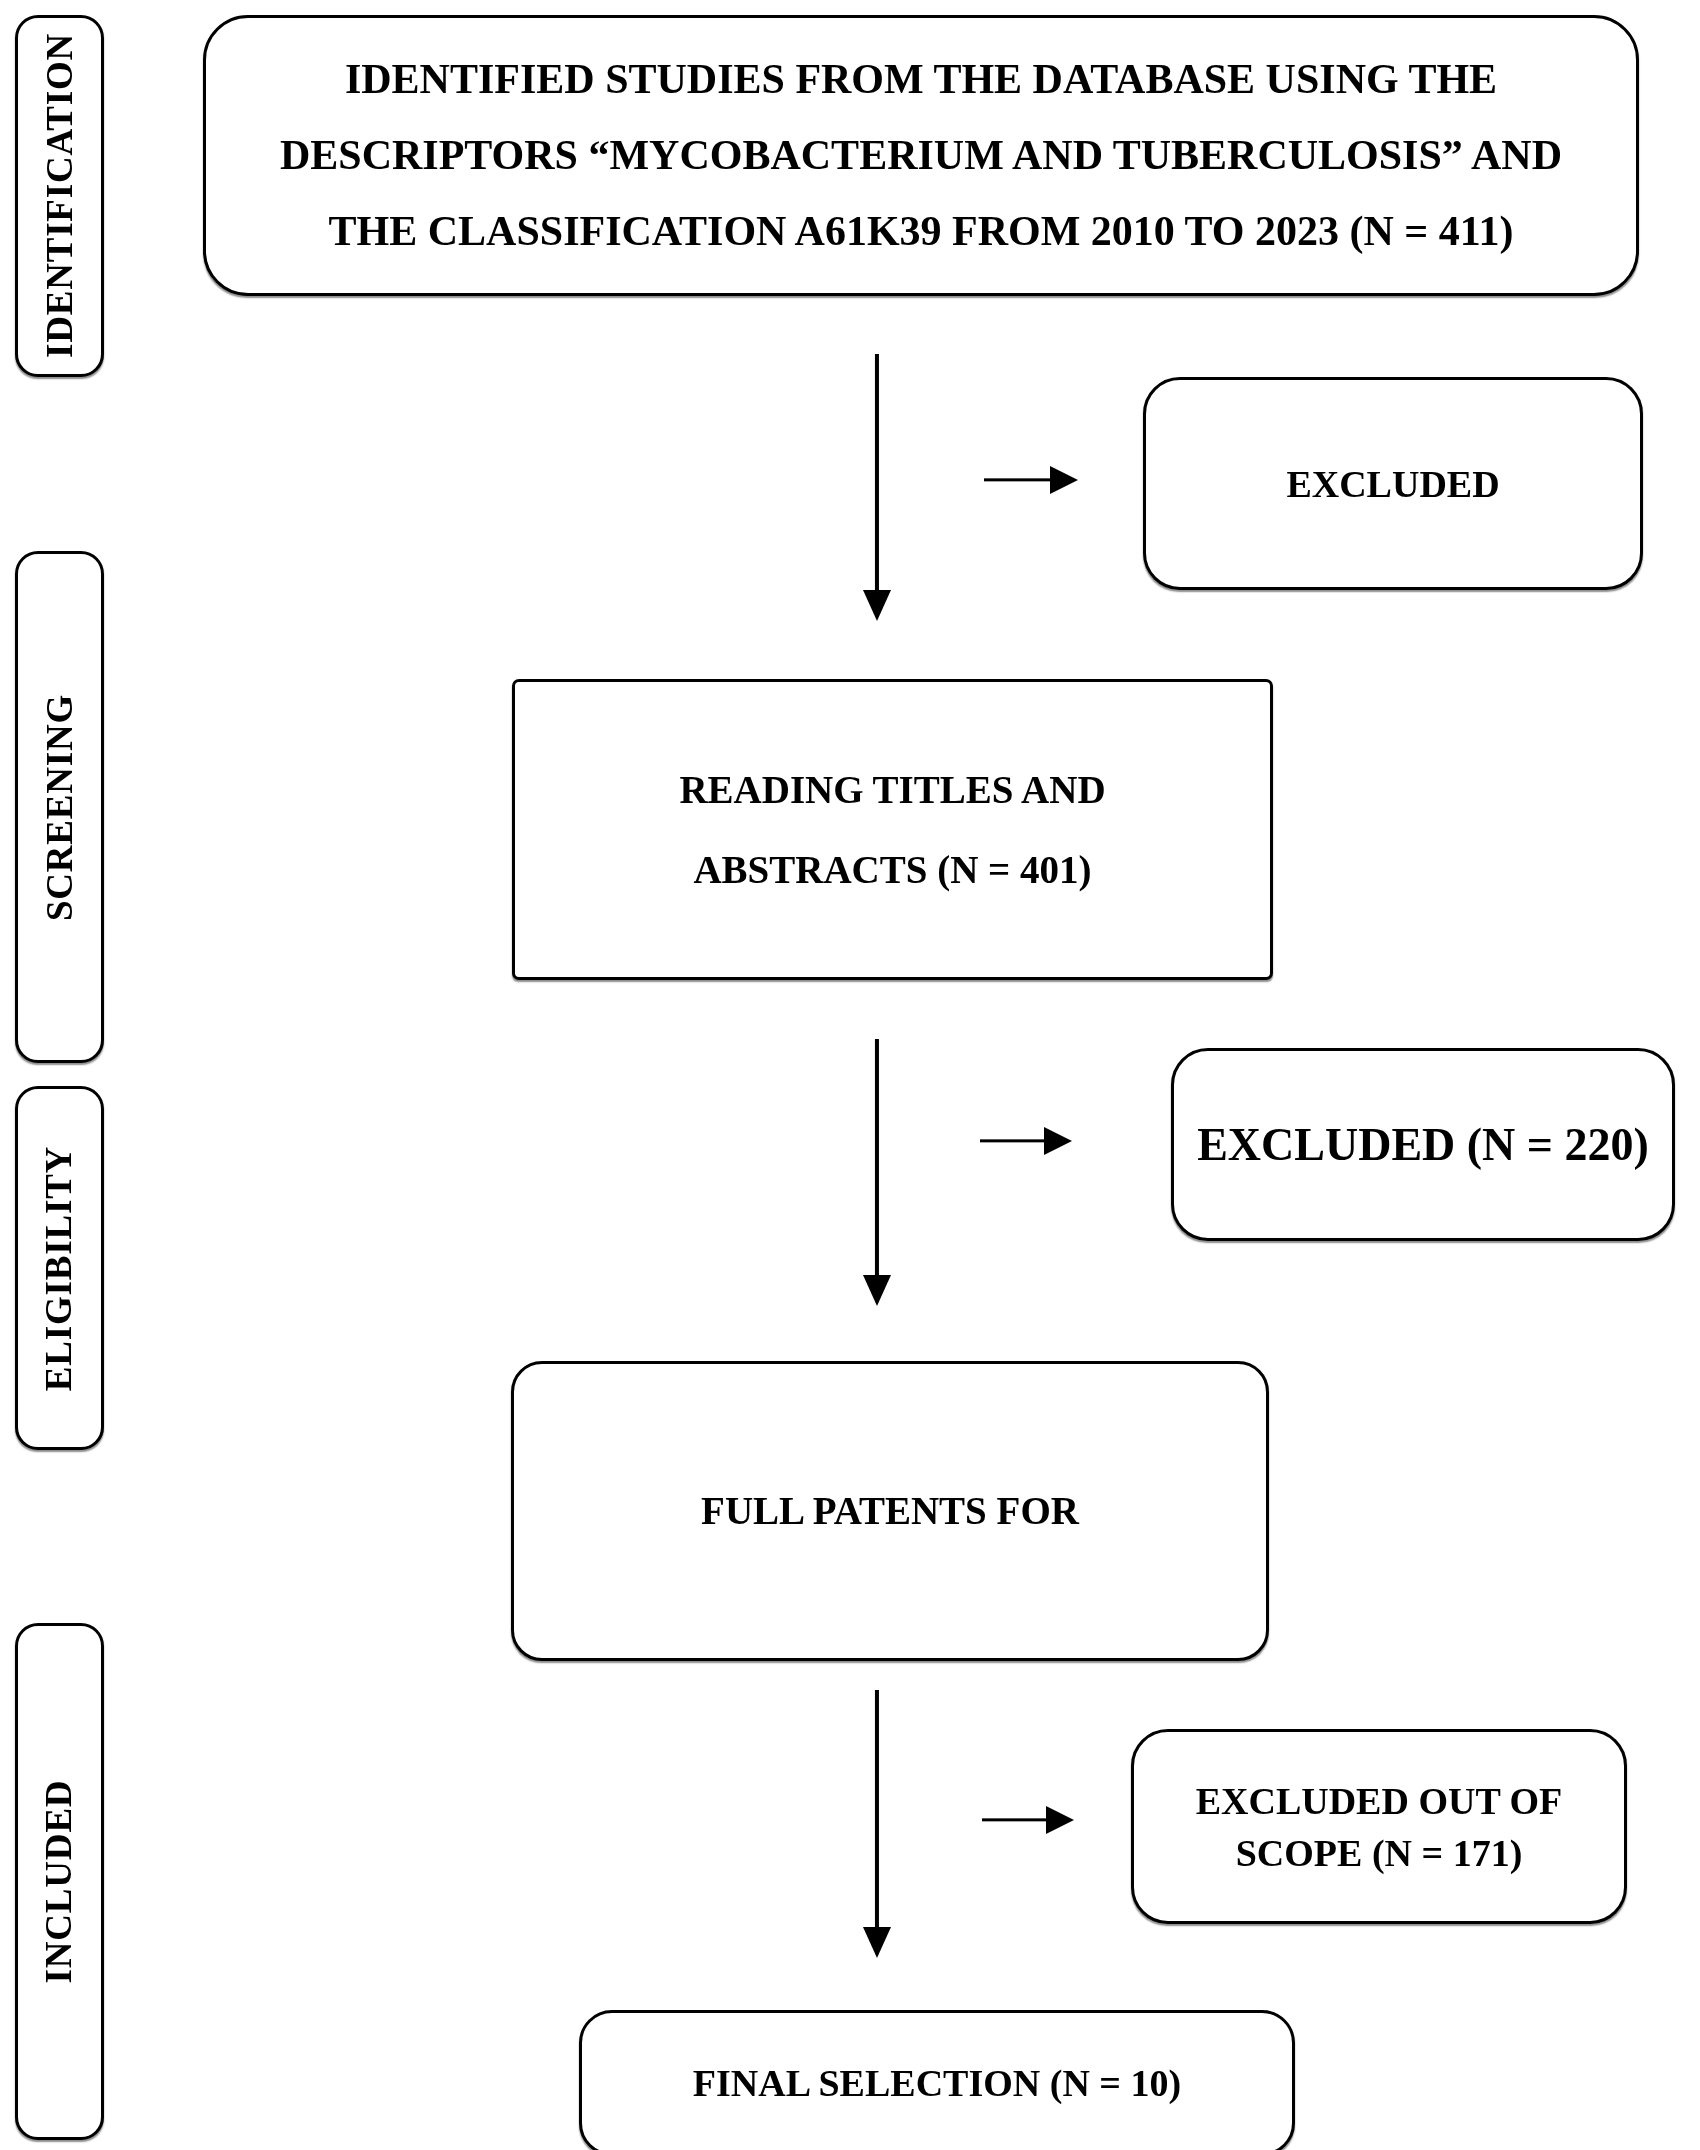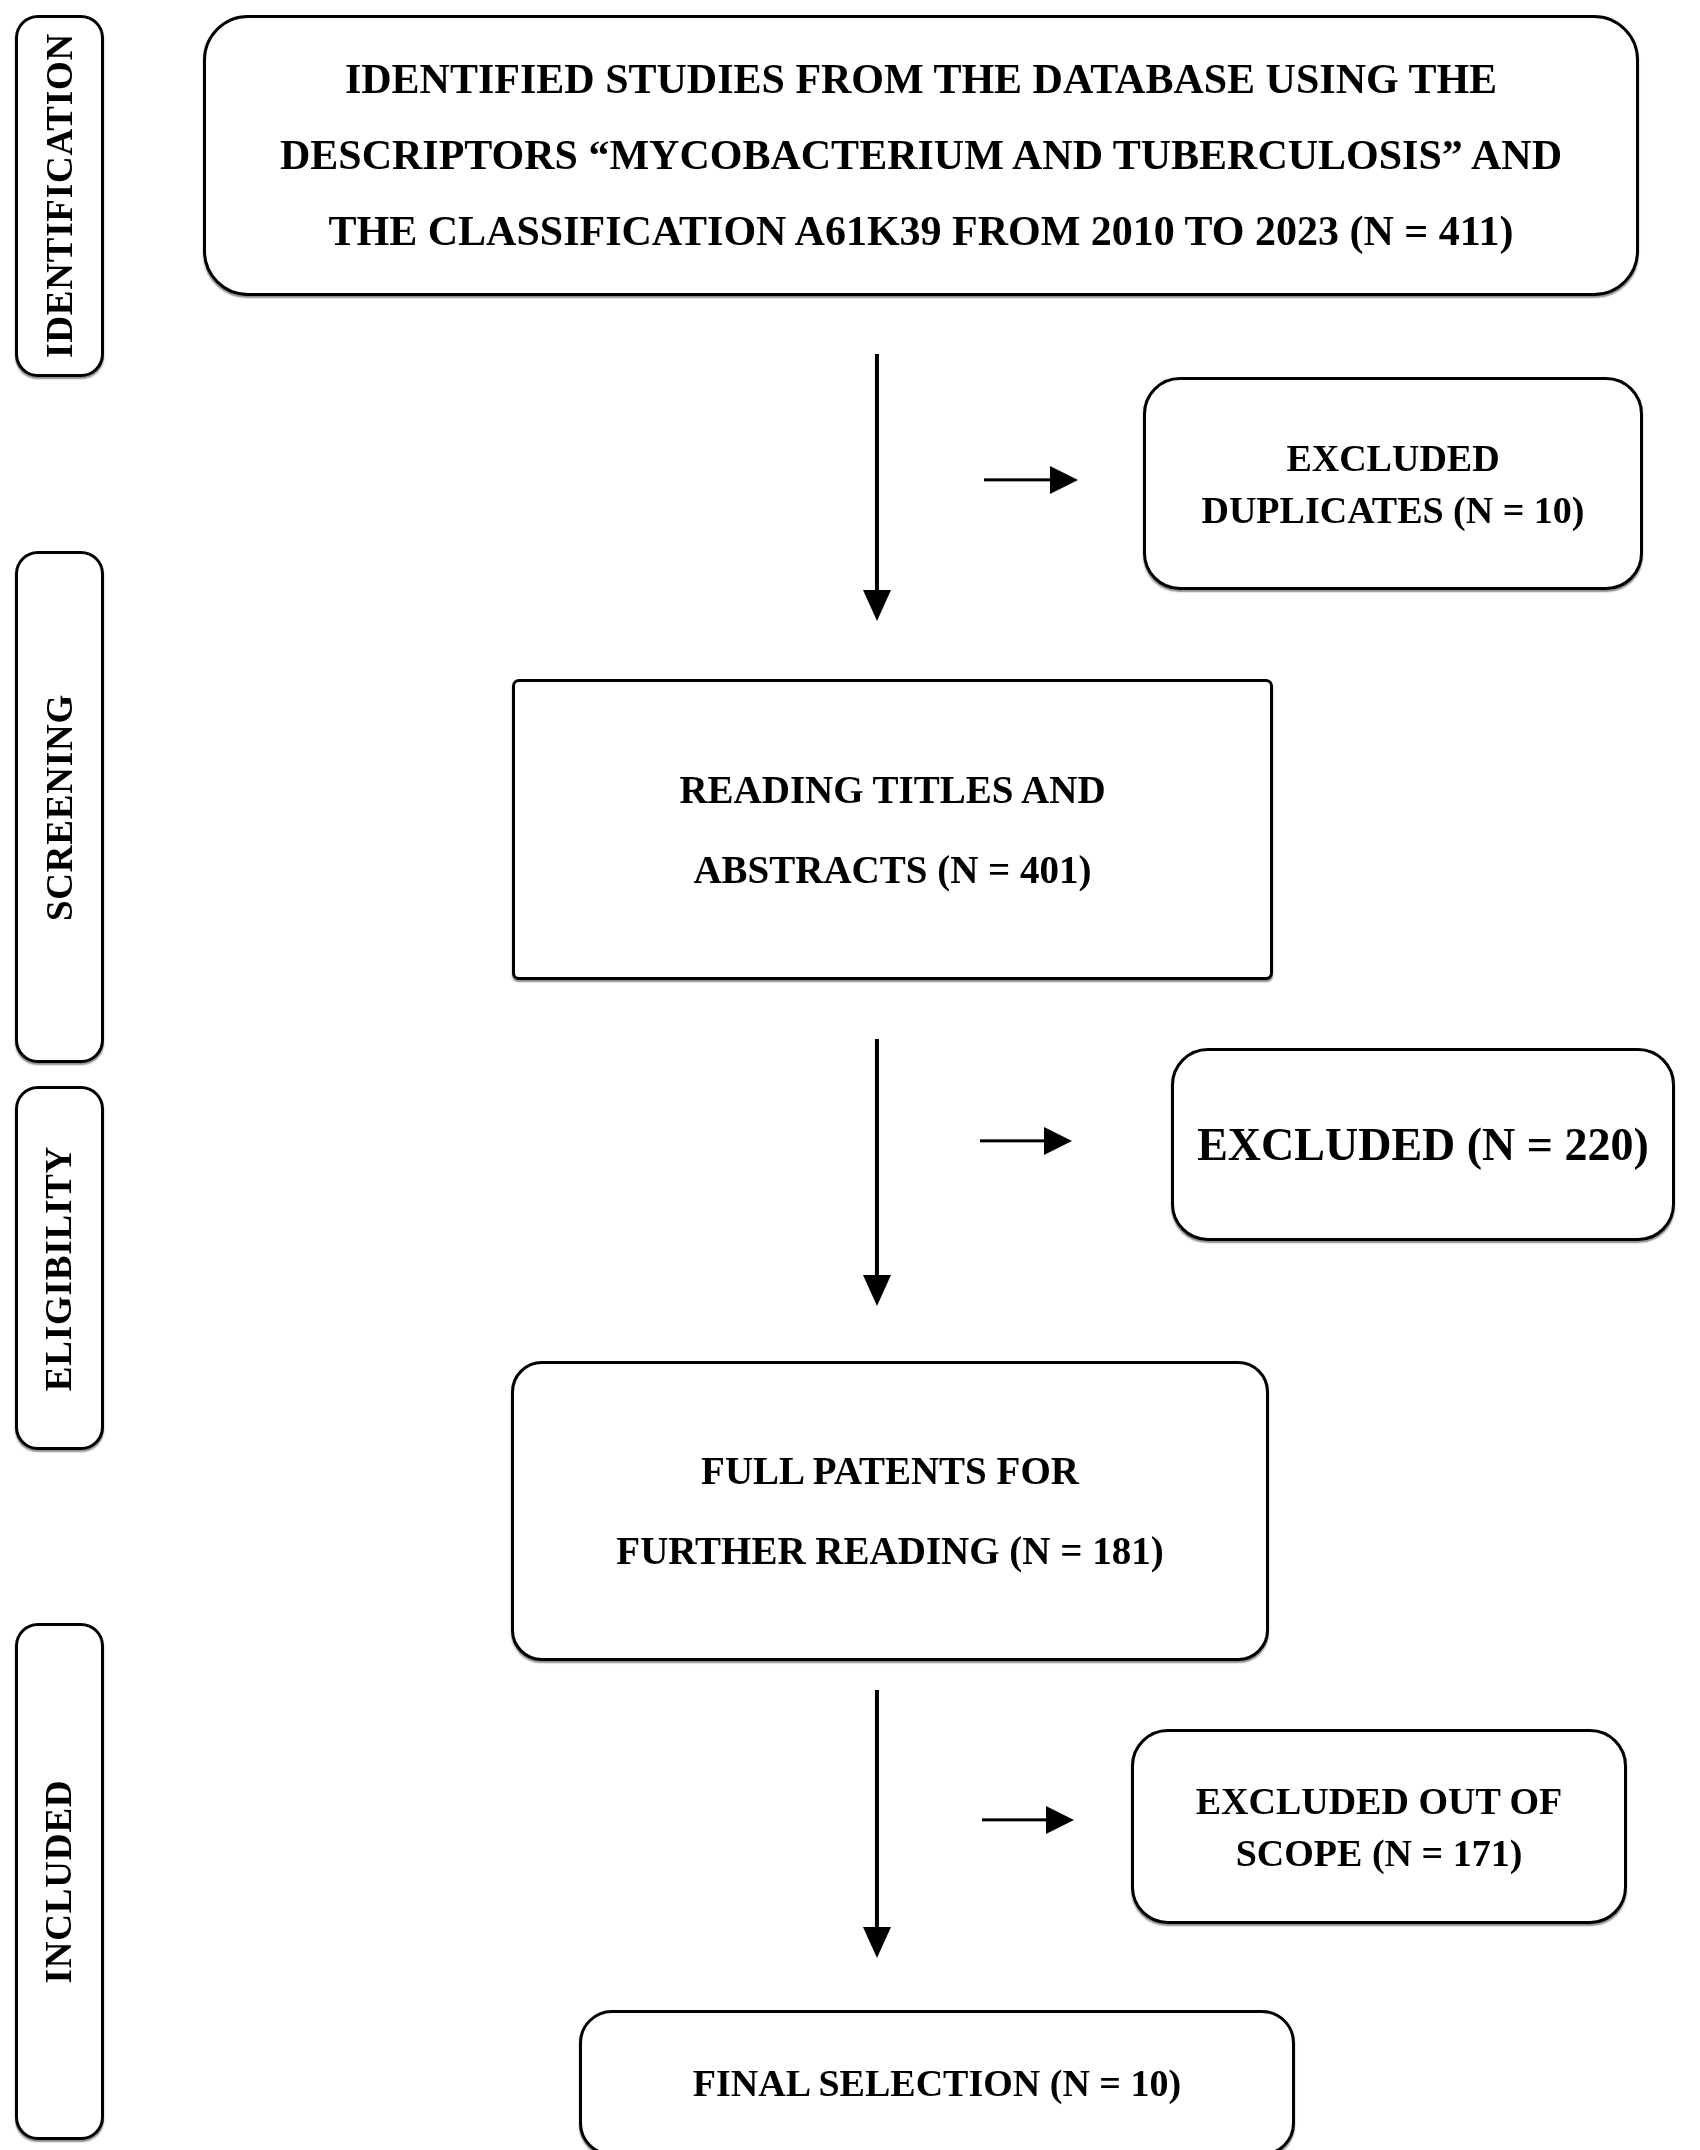--- a/index.html
+++ b/index.html
@@ -118,35 +118,33 @@
   </div>
 
   <div class="node" id="n-identified">
     <span class="nline">IDENTIFIED STUDIES FROM THE DATABASE USING THE</span>
     <span class="nline">DESCRIPTORS “MYCOBACTERIUM AND TUBERCULOSIS” AND</span>
     <span class="nline">THE CLASSIFICATION A61K39 FROM 2010 TO 2023 (N = 411)</span>
   </div>
 
   <div class="node" id="n-exdup">
     <span class="nline">EXCLUDED</span>
-    <span class="nline">DUPLICATES (N = 10)</span>
   </div>
 
   <div class="node" id="n-reading">
     <span class="nline">READING TITLES AND</span>
     <span class="nline">ABSTRACTS (N = 401)</span>
   </div>
 
   <div class="node" id="n-ex220">
     <span class="nline">EXCLUDED (N = 220)</span>
   </div>
 
   <div class="node" id="n-fullpat">
     <span class="nline">FULL PATENTS FOR</span>
-    <span class="nline">FURTHER READING (N = 181)</span>
   </div>
 
   <div class="node" id="n-exscope">
     <span class="nline">EXCLUDED OUT OF</span>
     <span class="nline">SCOPE (N = 171)</span>
   </div>
 
   <div class="node" id="n-final">
     <span class="nline">FINAL SELECTION (N = 10)</span>
   </div>

